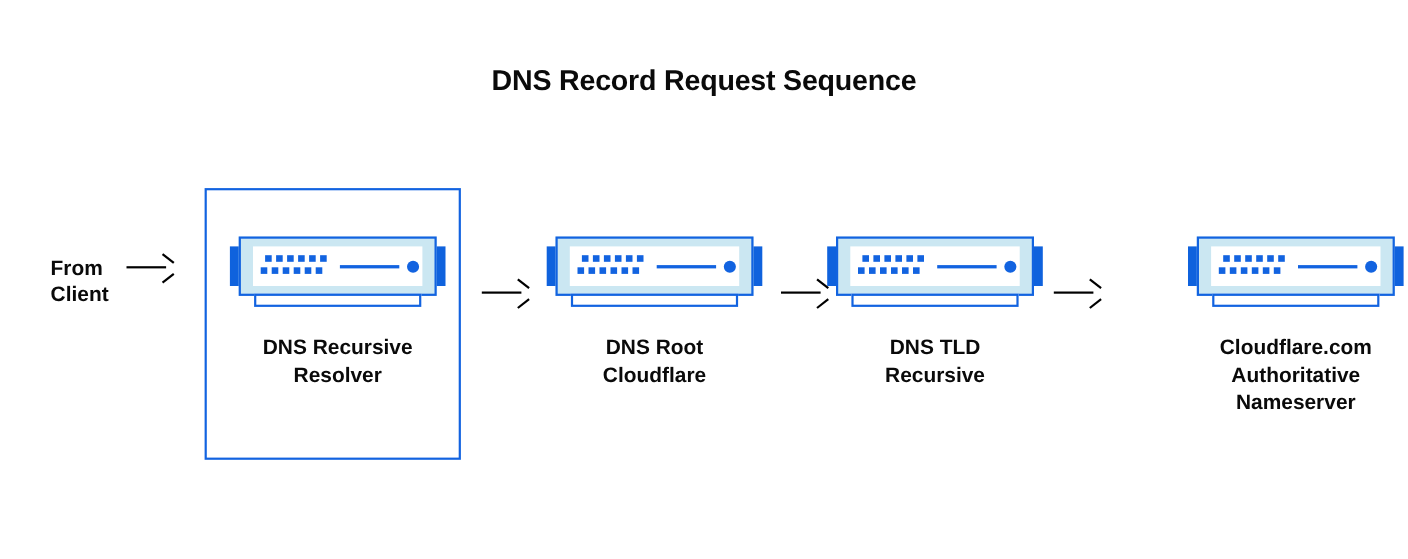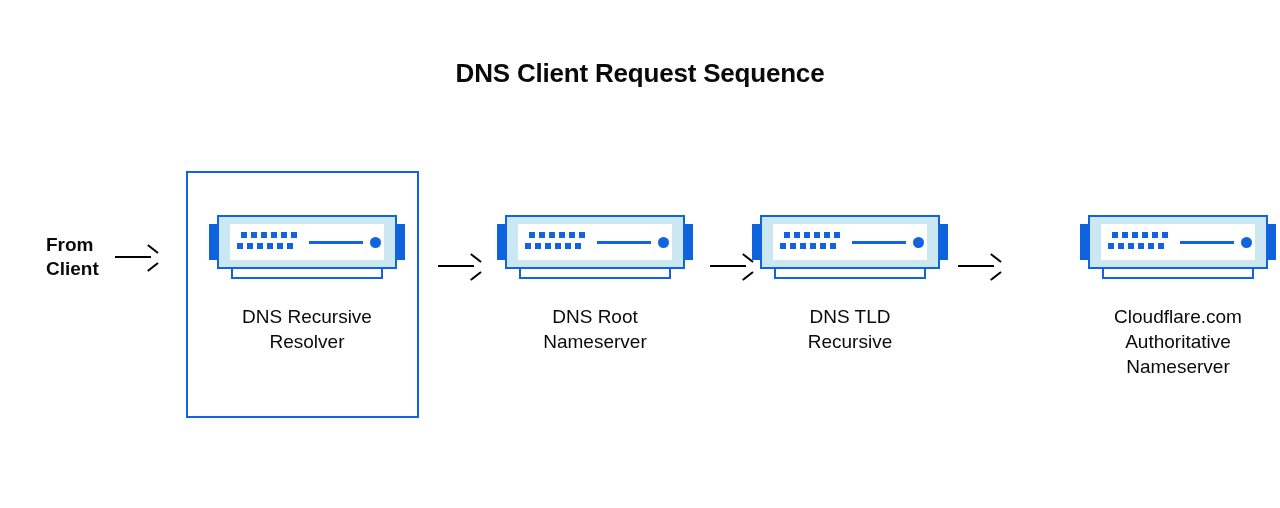--- a/index.html
+++ b/index.html
@@ -36,21 +36,20 @@
     width: 1280px;
     height: 260px;
   }
 
   
   .client-block {
     position: absolute;
     left: 46px;
     top: 62px;
     display: flex;
-    align-items: center;
     gap: 16px;
   }
   .client-label {
     font-size: 19px;
     font-weight: bold;
     line-height: 1.27;
     white-space: pre-line;
     color: #0a0a0a;
   }
 
@@ -100,21 +99,21 @@
   
   .node {
     position: absolute;
     top: 40px;
     width: 210px;
   }
   .node-label {
     margin-top: 25px;
     text-align: center;
     font-size: 19px;
-    font-weight: normal;
+    font-weight: bold;
     line-height: 1.32;
     white-space: pre-line;
     color: #0a0a0a;
   }
 
   
   .server {
     position: relative;
     width: 196px;
     height: 68px;
@@ -193,21 +192,21 @@
     top: 26px;
     width: 11px;
     height: 11px;
     border-radius: 50%;
     background: #1263e0;
   }
 </style>
 </head>
 <body>
 
-<div class="diagram-title">DNS Client Request Sequence</div>
+<div class="diagram-title">DNS Record Request Sequence</div>
 
 <div class="flow">
 
   <div class="client-block">
     <div class="client-label">From
 Client</div>
     <div class="arrow">
       <span class="shaft"></span>
       <span class="headA"></span>
       <span class="headB"></span>
@@ -270,21 +269,21 @@
           <span class="dot" style="left: 20px; top: 11px; width: 6px; height: 6px;"></span>
           <span class="dot" style="left: 30px; top: 11px; width: 6px; height: 6px;"></span>
           <span class="dot" style="left: 40px; top: 11px; width: 6px; height: 6px;"></span>
           <span class="dot" style="left: 50px; top: 11px; width: 6px; height: 6px;"></span>
         </div>
       <span class="statusline"></span>
       <span class="led"></span>
       <div class="shelf"></div>
     </div>
     <div class="node-label">DNS Root
-Nameserver</div>
+Cloudflare</div>
   </div>
 
   <div class="arrow arrow-step" style="left:710px;">
     <span class="shaft"></span>
     <span class="headA"></span>
     <span class="headB"></span>
   </div>
 
   <div class="node" style="left:745px;">
     <div class="server">

